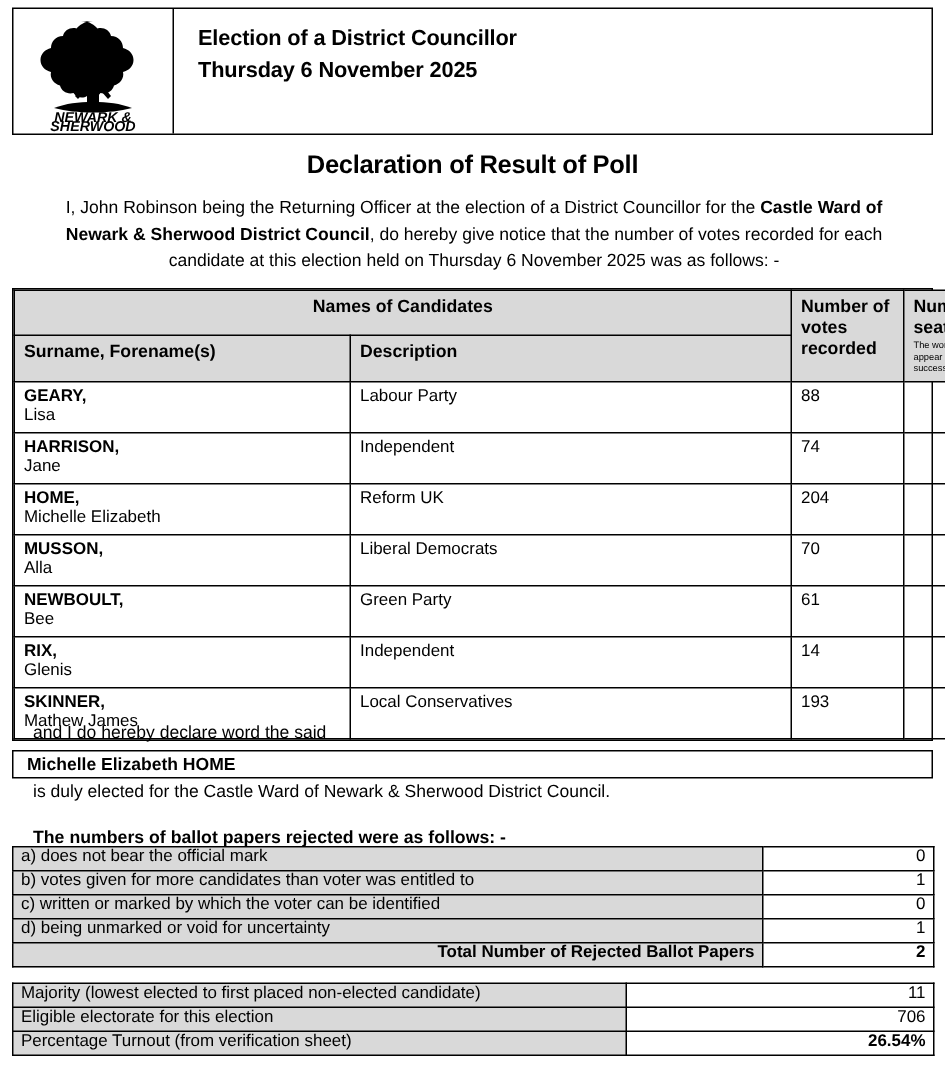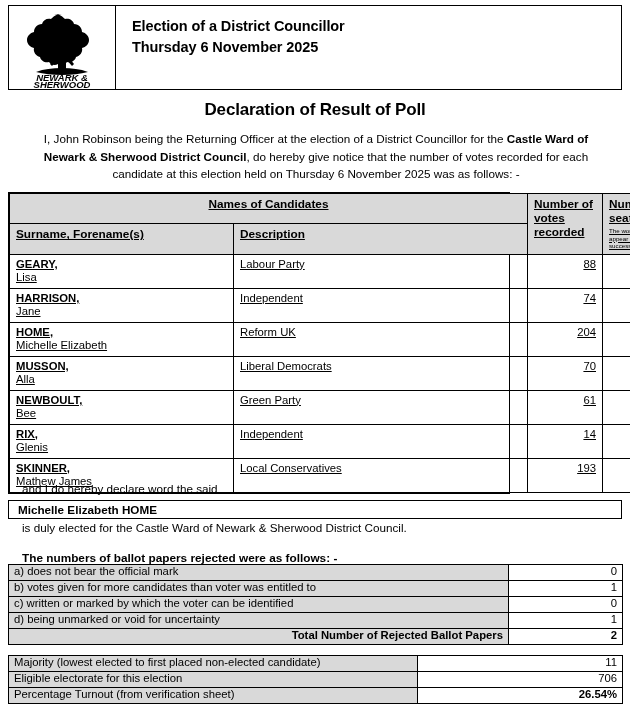--- a/index.html
+++ b/index.html
@@ -87,24 +87,23 @@
   }
   table.grid td, table.grid th {
     border: 1px solid #000;
     box-sizing: border-box;
     vertical-align: top;
   }
   .cand-table {
     position: absolute;
     left: 8px;
     top: 192px;
-    width: 502px;
+    width: 614px;
     border: 1.5px solid #000;
     box-sizing: border-box;
-    text-decoration: underline;
   }
   .cand-table table { width: 100%; }
   .cand-table .hdr {
     background: #d9d9d9;
     font-weight: bold;
     font-size: 11.8px;
     padding: 3px 6px 4px 6px;
   }
   .cand-table .hdr-center { text-align: center; }
   .seat-note {
@@ -116,21 +115,21 @@
   }
   .cand-table td.name,
   .cand-table td.desc,
   .cand-table td.votes,
   .cand-table td.elected {
     padding: 3px 6px 5px 6px;
     height: 31px;
   }
   .cand-table td.name .sur { font-weight: bold; }
   .cand-table td.name .fore { display: block; font-weight: normal; margin-top: 1px; }
-  .cand-table td.votes { text-align: right; }
+  .cand-table td.votes { text-align: left; }
   .cand-table td.elected { text-align: right; font-weight: bold; }
 
   
   .declare-1 {
     position: absolute;
     left: 22px;
     top: 482px;
     font-size: 11.7px;
   }
   .elected-name-box {

